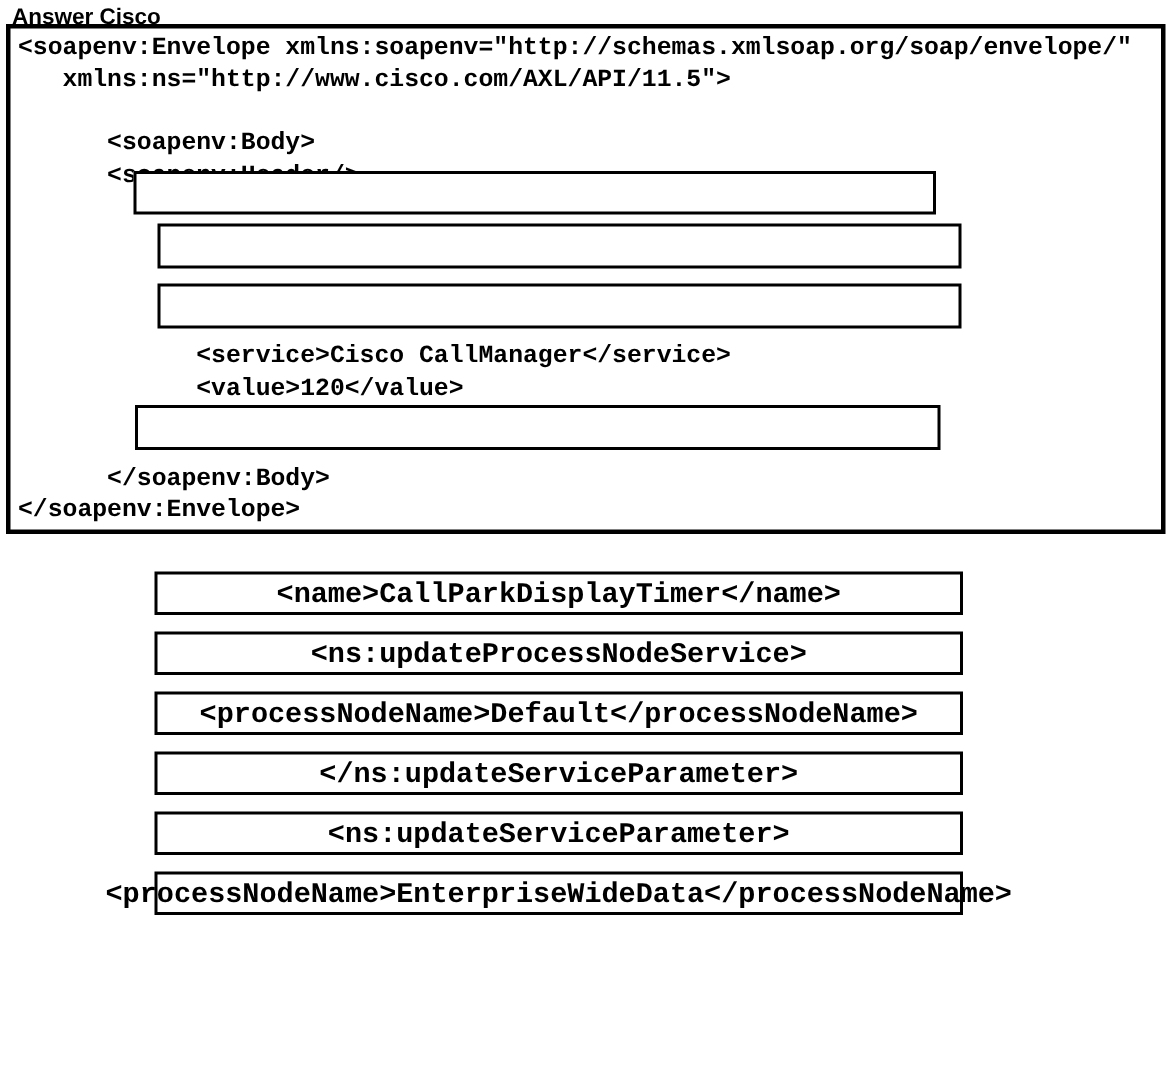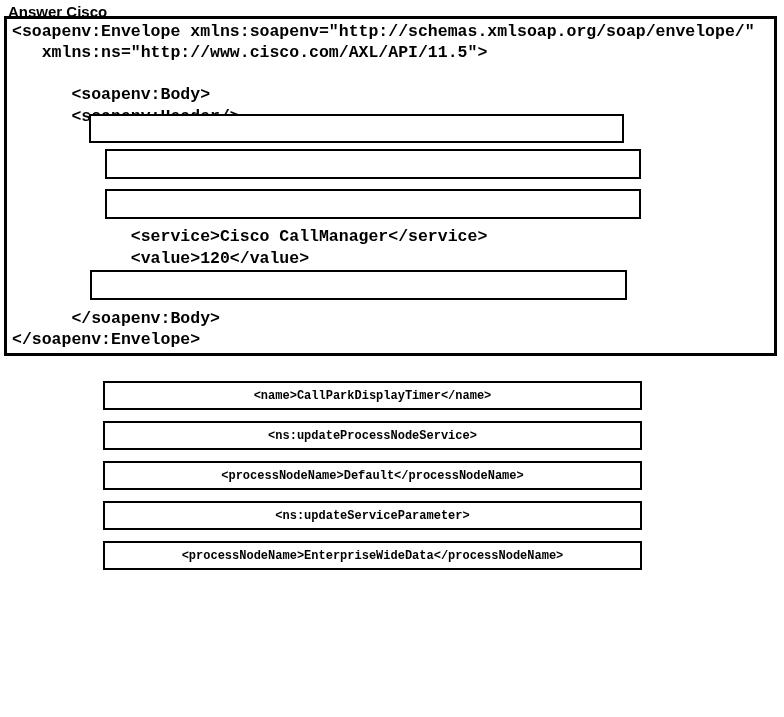--- a/index.html
+++ b/index.html
@@ -44,21 +44,21 @@
   .b4 { left:83px; top:251px; width:537px; height:30px; }
   .options {
     position:absolute; left:103px; top:381px; width:539px;
   }
   .option {
     box-sizing:border-box;
     width:539px; height:29px; margin-bottom:11px;
     border:2px solid #000; background:#fff;
     display:flex; align-items:center; justify-content:center;
     font-family:"Liberation Mono","DejaVu Sans Mono",monospace;
-    font-weight:bold; font-size:12px; white-space:pre;
+    font-weight:bold; font-size:19px; white-space:pre;
     cursor:move;
   }
 </style>
 </head>
 <body>
 
 <div class="title">Answer Cisco</div>
 
 <div class="main-box">
   <pre class="code-line l1">&lt;soapenv:Envelope xmlns:soapenv=″http://schemas.xmlsoap.org/soap/envelope/″</pre>
@@ -76,15 +76,16 @@
   <div class="drop-slot b4"></div>
 
   <pre class="code-line l7">      &lt;/soapenv:Body&gt;</pre>
   <pre class="code-line l8">&lt;/soapenv:Envelope&gt;</pre>
 </div>
 
 <div class="options">
   <div class="option">&lt;name&gt;CallParkDisplayTimer&lt;/name&gt;</div>
   <div class="option">&lt;ns:updateProcessNodeService&gt;</div>
   <div class="option">&lt;processNodeName&gt;Default&lt;/processNodeName&gt;</div>
+  <div class="option">&lt;/ns:updateServiceParameter&gt;</div>
   <div class="option">&lt;ns:updateServiceParameter&gt;</div>
   <div class="option">&lt;processNodeName&gt;EnterpriseWideData&lt;/processNodeName&gt;</div>
 </div>
 
 </body></html>

